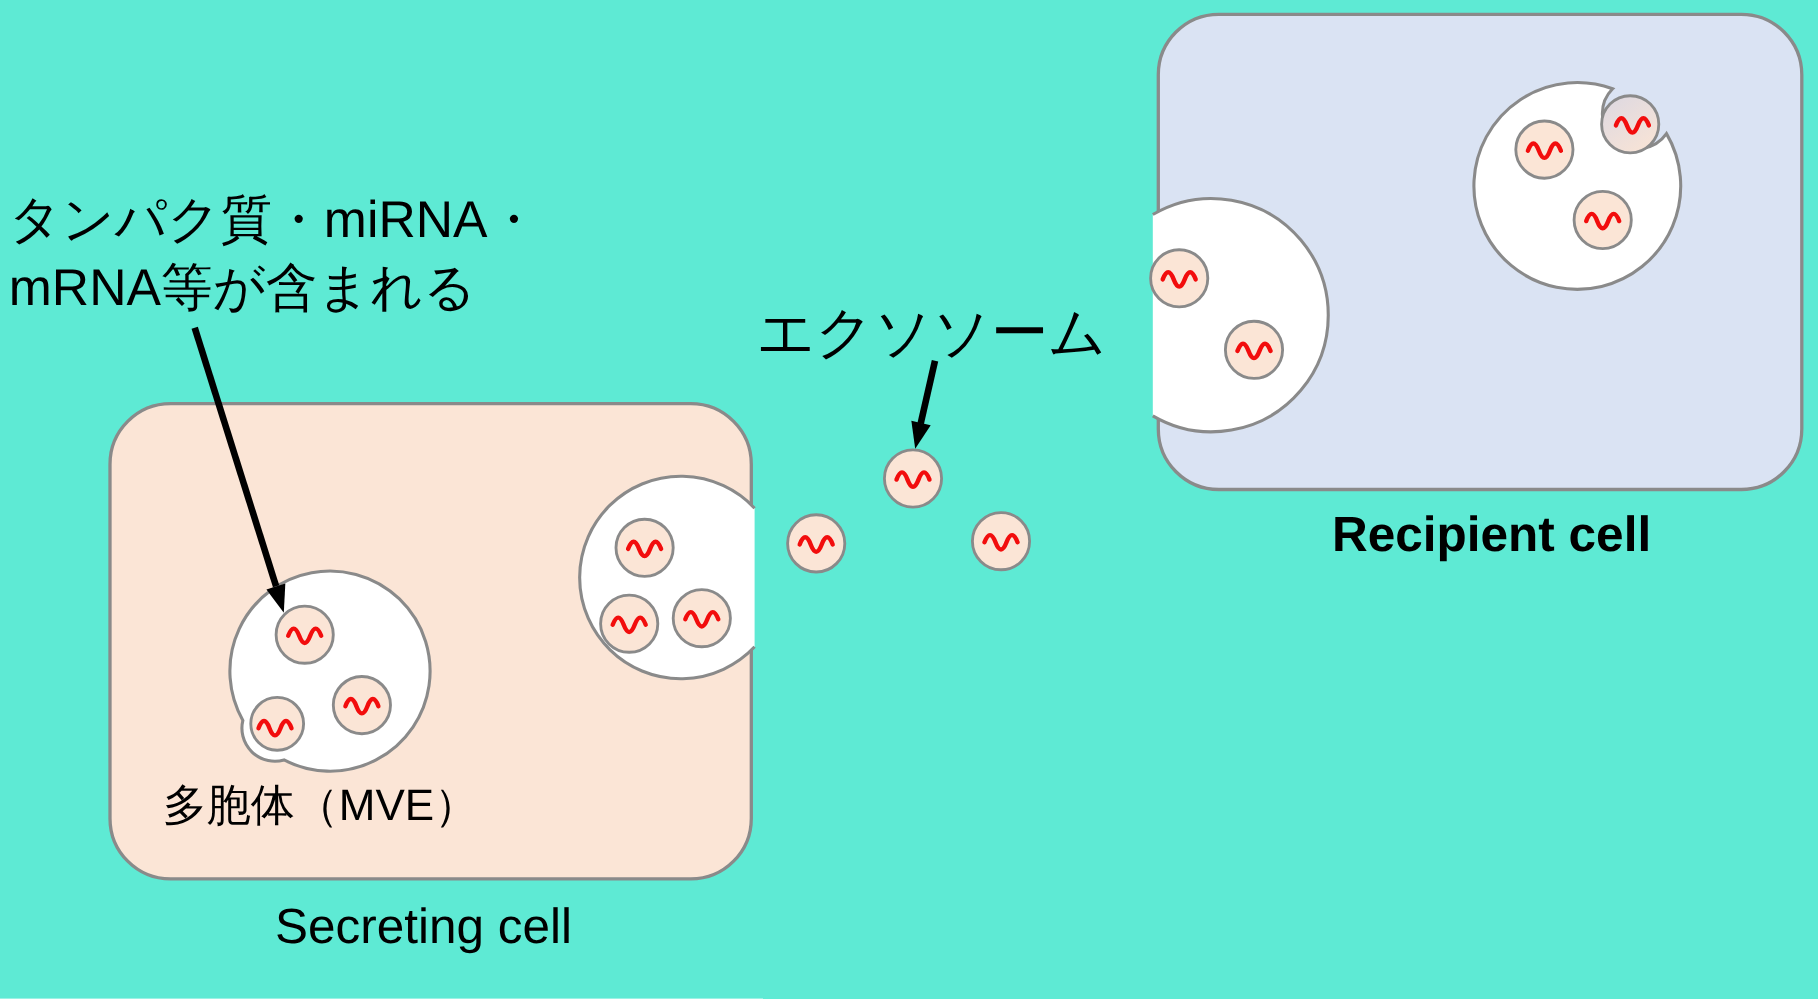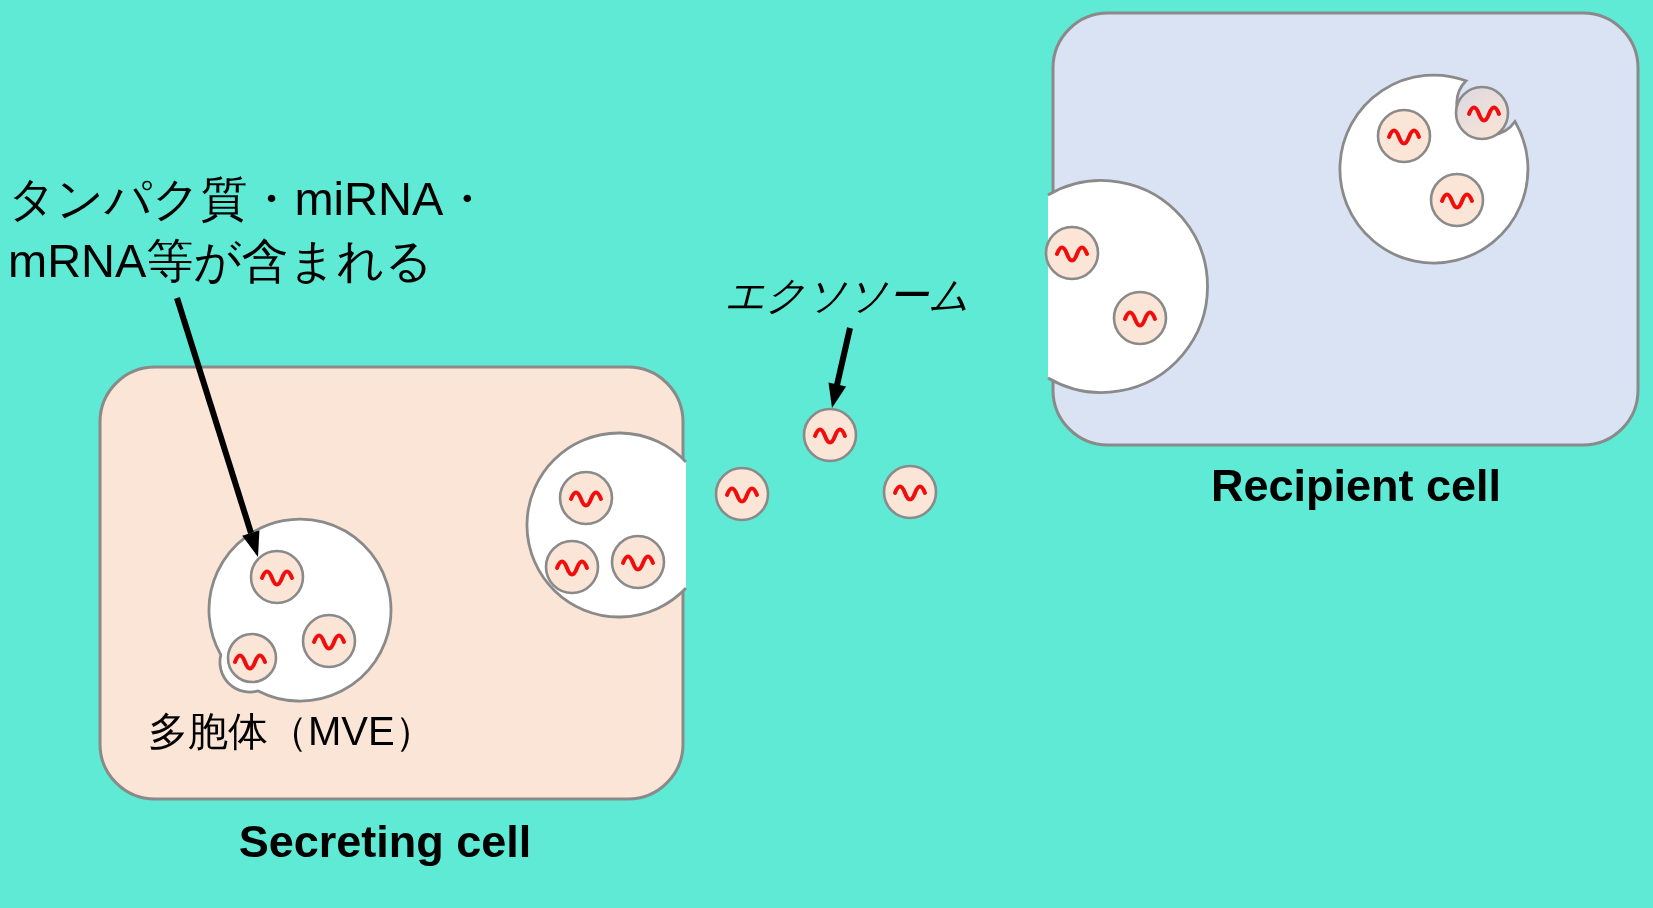--- a/index.html
+++ b/index.html
@@ -6,23 +6,23 @@
   #stage{
     position:relative;
     width:1653px;height:908px;
     background:#5eead4;
     font-family:"Liberation Sans","DejaVu Sans",sans-serif;
     overflow:hidden;
   }
   #shapes{position:absolute;left:0;top:0;}
   .lbl{position:absolute;color:#000;white-space:nowrap;}
   .lbl-annot{left:8px;top:168px;font-size:47px;line-height:1.32;letter-spacing:0px;}
-  .lbl-exosome{left:847px;top:268px;font-size:40px;transform:translateX(-50%);font-style:italic;}
+  .lbl-exosome{left:847px;top:268px;font-size:52px;transform:translateX(-50%);}
   .lbl-mve{left:148px;top:704px;font-size:40px;}
-  .lbl-secreting{left:385px;top:816px;font-size:45px;font-weight:700;transform:translateX(-50%);}
+  .lbl-secreting{left:385px;top:816px;font-size:45px;font-weight:400;transform:translateX(-50%);}
   .lbl-recipient{left:1356px;top:460px;font-size:45px;font-weight:700;transform:translateX(-50%);}
 </style>
 </head>
 <body>
 
 <div id="stage">
 
   <svg id="shapes" width="1653" height="908" viewBox="0 0 1653 908">
     <defs>
       <path id="rna" d="M -15 0 C -11.7 -8.7 -8.3 -8.7 -5 0 C -1.7 8.7 1.7 8.7 5 0 C 8.3 -8.7 11.7 -8.7 15 0" fill="none" stroke-width="4" stroke-linecap="round" stroke="#F20D0D"></path>

